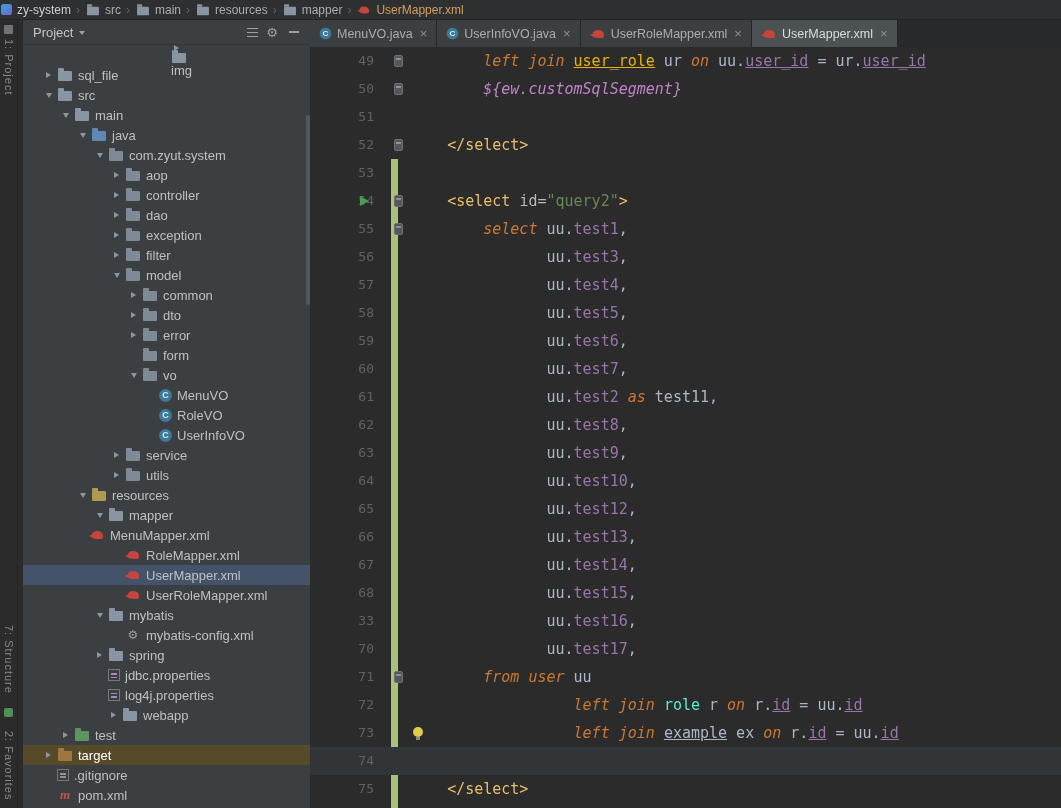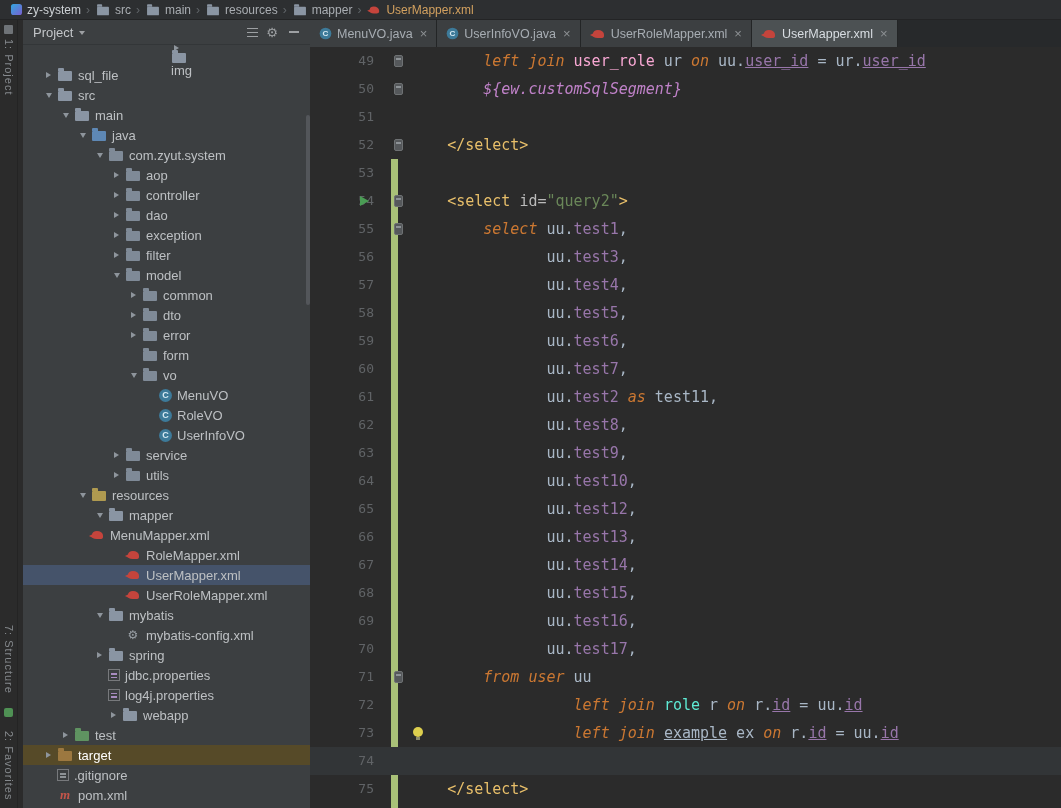--- a/index.html
+++ b/index.html
@@ -2,21 +2,21 @@
 <html><head>
 <meta charset="utf-8">
 <style>
   html,body{margin:0;padding:0;background:#1e1e1e;}
   .app{position:relative;width:1061px;height:808px;overflow:hidden;background:#2b2b2b;
        font-family:"Liberation Sans",sans-serif;color:#bbbec2;}
 
   
   .navbar{position:absolute;left:0;top:0;right:0;height:20px;background:#2d2f31;
           border-bottom:1px solid #232425;display:flex;align-items:center;gap:4px;
-          padding-left:10px;font-size:12px;color:#a9adb2;box-sizing:border-box;}
+          padding-left:0;font-size:12px;color:#a9adb2;box-sizing:border-box;}
   .bc-item{display:inline-flex;align-items:center;gap:4px;cursor:default;}
   .bc-root .bc-label{color:#cdd1d5;}
   .bc-accent .bc-label{color:#d2a05f;}
   .bc-sep{color:#5f6468;font-size:12px;padding:0 1px;}
 
   
   .stripe{position:absolute;left:0;top:20px;width:17px;bottom:0;background:#2b2b2b;
           border-right:1px solid #242424;}
   .stripe-top{position:absolute;top:5px;left:0;width:17px;display:flex;flex-direction:column;align-items:center;gap:5px;}
   .stripe-bottom{position:absolute;bottom:8px;left:0;width:17px;display:flex;flex-direction:column;align-items:center;gap:14px;}
@@ -105,21 +105,21 @@
   .g-bulb::after{content:"";position:absolute;left:3px;top:10px;width:4px;height:3px;background:#8b8b6d;}
 
   
   .sd{color:#a9b7c6;}
   .skw{color:#cc7832;font-style:italic;}
   .stag{color:#e8bf6a;}
   .sattr{color:#bababa;}
   .sstr{color:#6a8759;}
   .sfld{color:#9876aa;}
   .sfldu{color:#9876aa;text-decoration:underline;}
-  .stbl{color:#f9a8d4;}
+  .stbl{color:#eab308;text-decoration:underline;}
   .stblg{color:#5eead4;}
   .sunres{color:#a9b7c6;text-decoration:underline;}
   .svar{color:#c082c9;font-style:italic;}
 </style>
 </head>
 <body>
 
 <div class="app">
 
   <div class="navbar">
@@ -480,21 +480,21 @@
         </div>
         <div class="code-line">
           <span class="line-num">67</span>
           <span class="code-text"><span class="sd">               uu.</span><span class="sfld">test14</span><span class="sd">,</span></span>
         </div>
         <div class="code-line">
           <span class="line-num">68</span>
           <span class="code-text"><span class="sd">               uu.</span><span class="sfld">test15</span><span class="sd">,</span></span>
         </div>
         <div class="code-line">
-          <span class="line-num">69</span>
+          <span class="line-num">33</span>
           <span class="code-text"><span class="sd">               uu.</span><span class="sfld">test16</span><span class="sd">,</span></span>
         </div>
         <div class="code-line">
           <span class="line-num">70</span>
           <span class="code-text"><span class="sd">               uu.</span><span class="sfld">test17</span><span class="sd">,</span></span>
         </div>
         <div class="code-line">
           <span class="line-num">71</span>
           <span class="g-marker"></span>
           <span class="code-text"><span class="sd">        </span><span class="skw">from</span><span class="sd"> </span><span class="skw">user</span><span class="sd"> uu</span></span>

